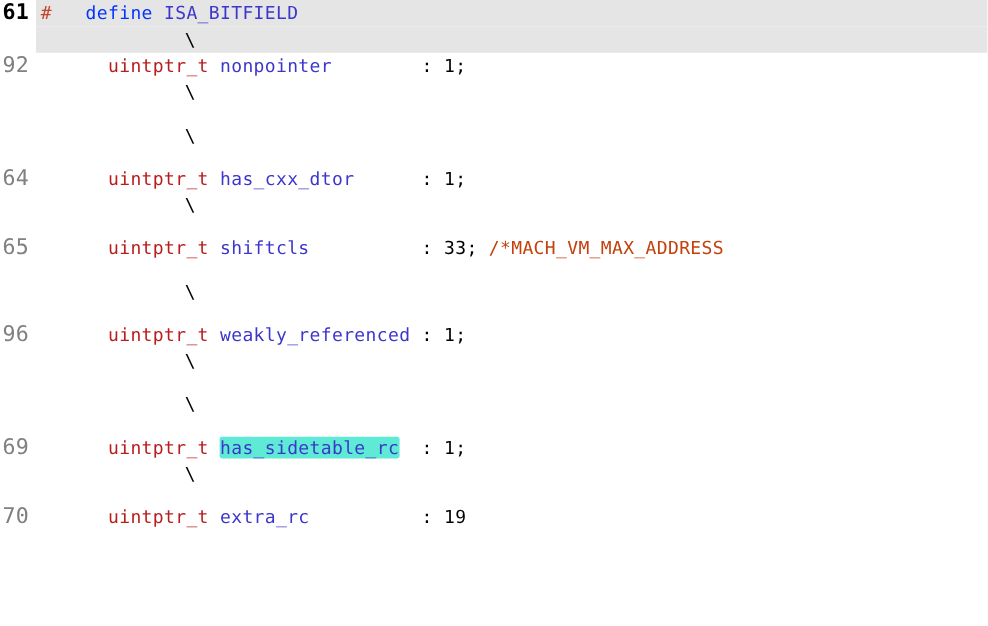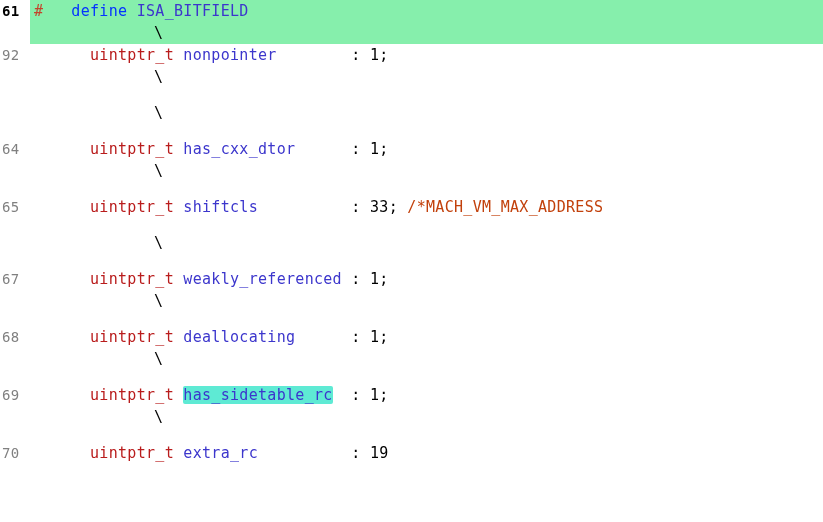--- a/index.html
+++ b/index.html
@@ -20,32 +20,32 @@
 .line {
   display: flex;
   align-items: flex-start;
 }
 .line-num {
   width: 30px;
   flex-shrink: 0;
   text-align: left;
   padding-left: 2px;
   color: #808080;
-  font-size: 14px;
+  font-size: 18px;
   line-height: 22px;
   user-select: none;
 }
 .line-content {
   flex: 1;
   white-space: pre-wrap;
   line-height: 22px;
   padding-left: 4px;
 }
 .line.highlighted .line-content {
-  background: #86efac;
+  background: #e5e5e5;
 }
 .line.highlighted .line-num {
   color: #000;
   font-weight: 600;
 }
 .tok-macro { color: #c4432b; }
 .tok-keyword { color: #0433ff; }
 .tok-type { color: #b91c1c; }
 .tok-ident { color: #3c36cc; }
 .tok-num { color: #000000; }
@@ -105,32 +105,28 @@
         <div class="line-num">65</div>
         <div class="line-content"><span>      </span><span class="tok-type">uintptr_t</span><span> </span><span class="tok-ident">shiftcls</span><span>          </span><span class="tok-op">:</span><span> </span><span class="tok-num">33</span><span class="tok-punc">;</span><span> </span><span class="tok-comment">/*MACH_VM_MAX_ADDRESS</span></div>
       </div>
       <div class="spacer-row"></div>
       <div class="line">
         <div class="line-num"></div>
         <div class="line-content continuation"><span class="tok-op">\</span></div>
       </div>
       <div class="spacer-row"></div>
       <div class="line">
-        <div class="line-num">67</div>
+        <div class="line-num">96</div>
         <div class="line-content"><span>      </span><span class="tok-type">uintptr_t</span><span> </span><span class="tok-ident">weakly_referenced</span><span> </span><span class="tok-op">:</span><span> </span><span class="tok-num">1</span><span class="tok-punc">;</span><span>                                       </span></div>
       </div>
       <div class="line">
         <div class="line-num"></div>
         <div class="line-content continuation"><span class="tok-op">\</span></div>
       </div>
       <div class="spacer-row"></div>
-      <div class="line">
-        <div class="line-num">68</div>
-        <div class="line-content"><span>      </span><span class="tok-type">uintptr_t</span><span> </span><span class="tok-ident">deallocating</span><span>      </span><span class="tok-op">:</span><span> </span><span class="tok-num">1</span><span class="tok-punc">;</span><span>                                       </span></div>
-      </div>
       <div class="line">
         <div class="line-num"></div>
         <div class="line-content continuation"><span class="tok-op">\</span></div>
       </div>
       <div class="spacer-row"></div>
       <div class="line">
         <div class="line-num">69</div>
         <div class="line-content"><span>      </span><span class="tok-type">uintptr_t</span><span> </span><span class="tok-ident sel">has_sidetable_rc</span><span>  </span><span class="tok-op">:</span><span> </span><span class="tok-num">1</span><span class="tok-punc">;</span><span>                                       </span></div>
       </div>
       <div class="line">

